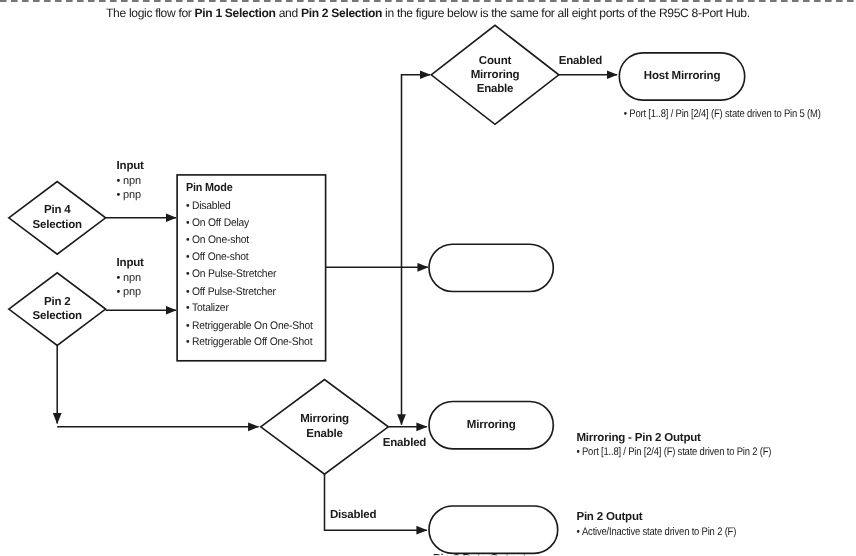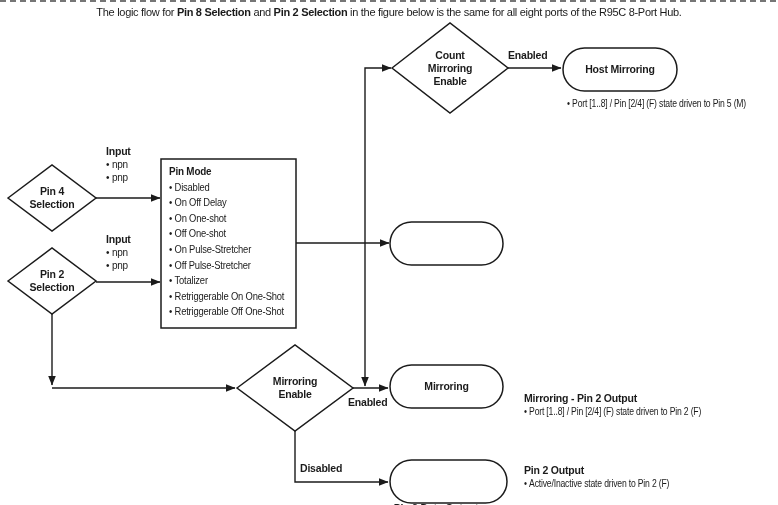--- a/index.html
+++ b/index.html
@@ -77,21 +77,21 @@
     <polygon class="shape" points="237,388 295,345 353,388 295,431"></polygon>
 
     <rect class="shape" x="161" y="159" width="135" height="169"></rect>
 
     <rect class="shape" x="563" y="48" width="114" height="43" rx="21.5" ry="21.5"></rect>
     <rect class="shape" x="390" y="222" width="113" height="43" rx="21.5" ry="21.5"></rect>
     <rect class="shape" x="390" y="365" width="113" height="43" rx="21.5" ry="21.5"></rect>
     <rect class="shape" x="390" y="460" width="117" height="43" rx="21.5" ry="21.5"></rect>
   </svg>
 
-  <div class="title"><span>The logic flow for </span><b>Pin 8 Selection</b><span> and </span><b>Pin 2 Selection</b><span> in the figure below is the same for all eight ports of the R95C 8-Port Hub.</span></div>
+  <div class="title"><span>The logic flow for </span><b>Pin 1 Selection</b><span> and </span><b>Pin 2 Selection</b><span> in the figure below is the same for all eight ports of the R95C 8-Port Hub.</span></div>
 
   <div class="node-label" style="left:8px; top:185px; width:88px;">
     <div>Pin 4</div>
     <div>Selection</div>
   </div>
   <div class="node-label" style="left:8px; top:268px; width:88px;">
     <div>Pin 2</div>
     <div>Selection</div>
   </div>
   <div class="node-label" style="left:392px; top:49px; width:116px;">

